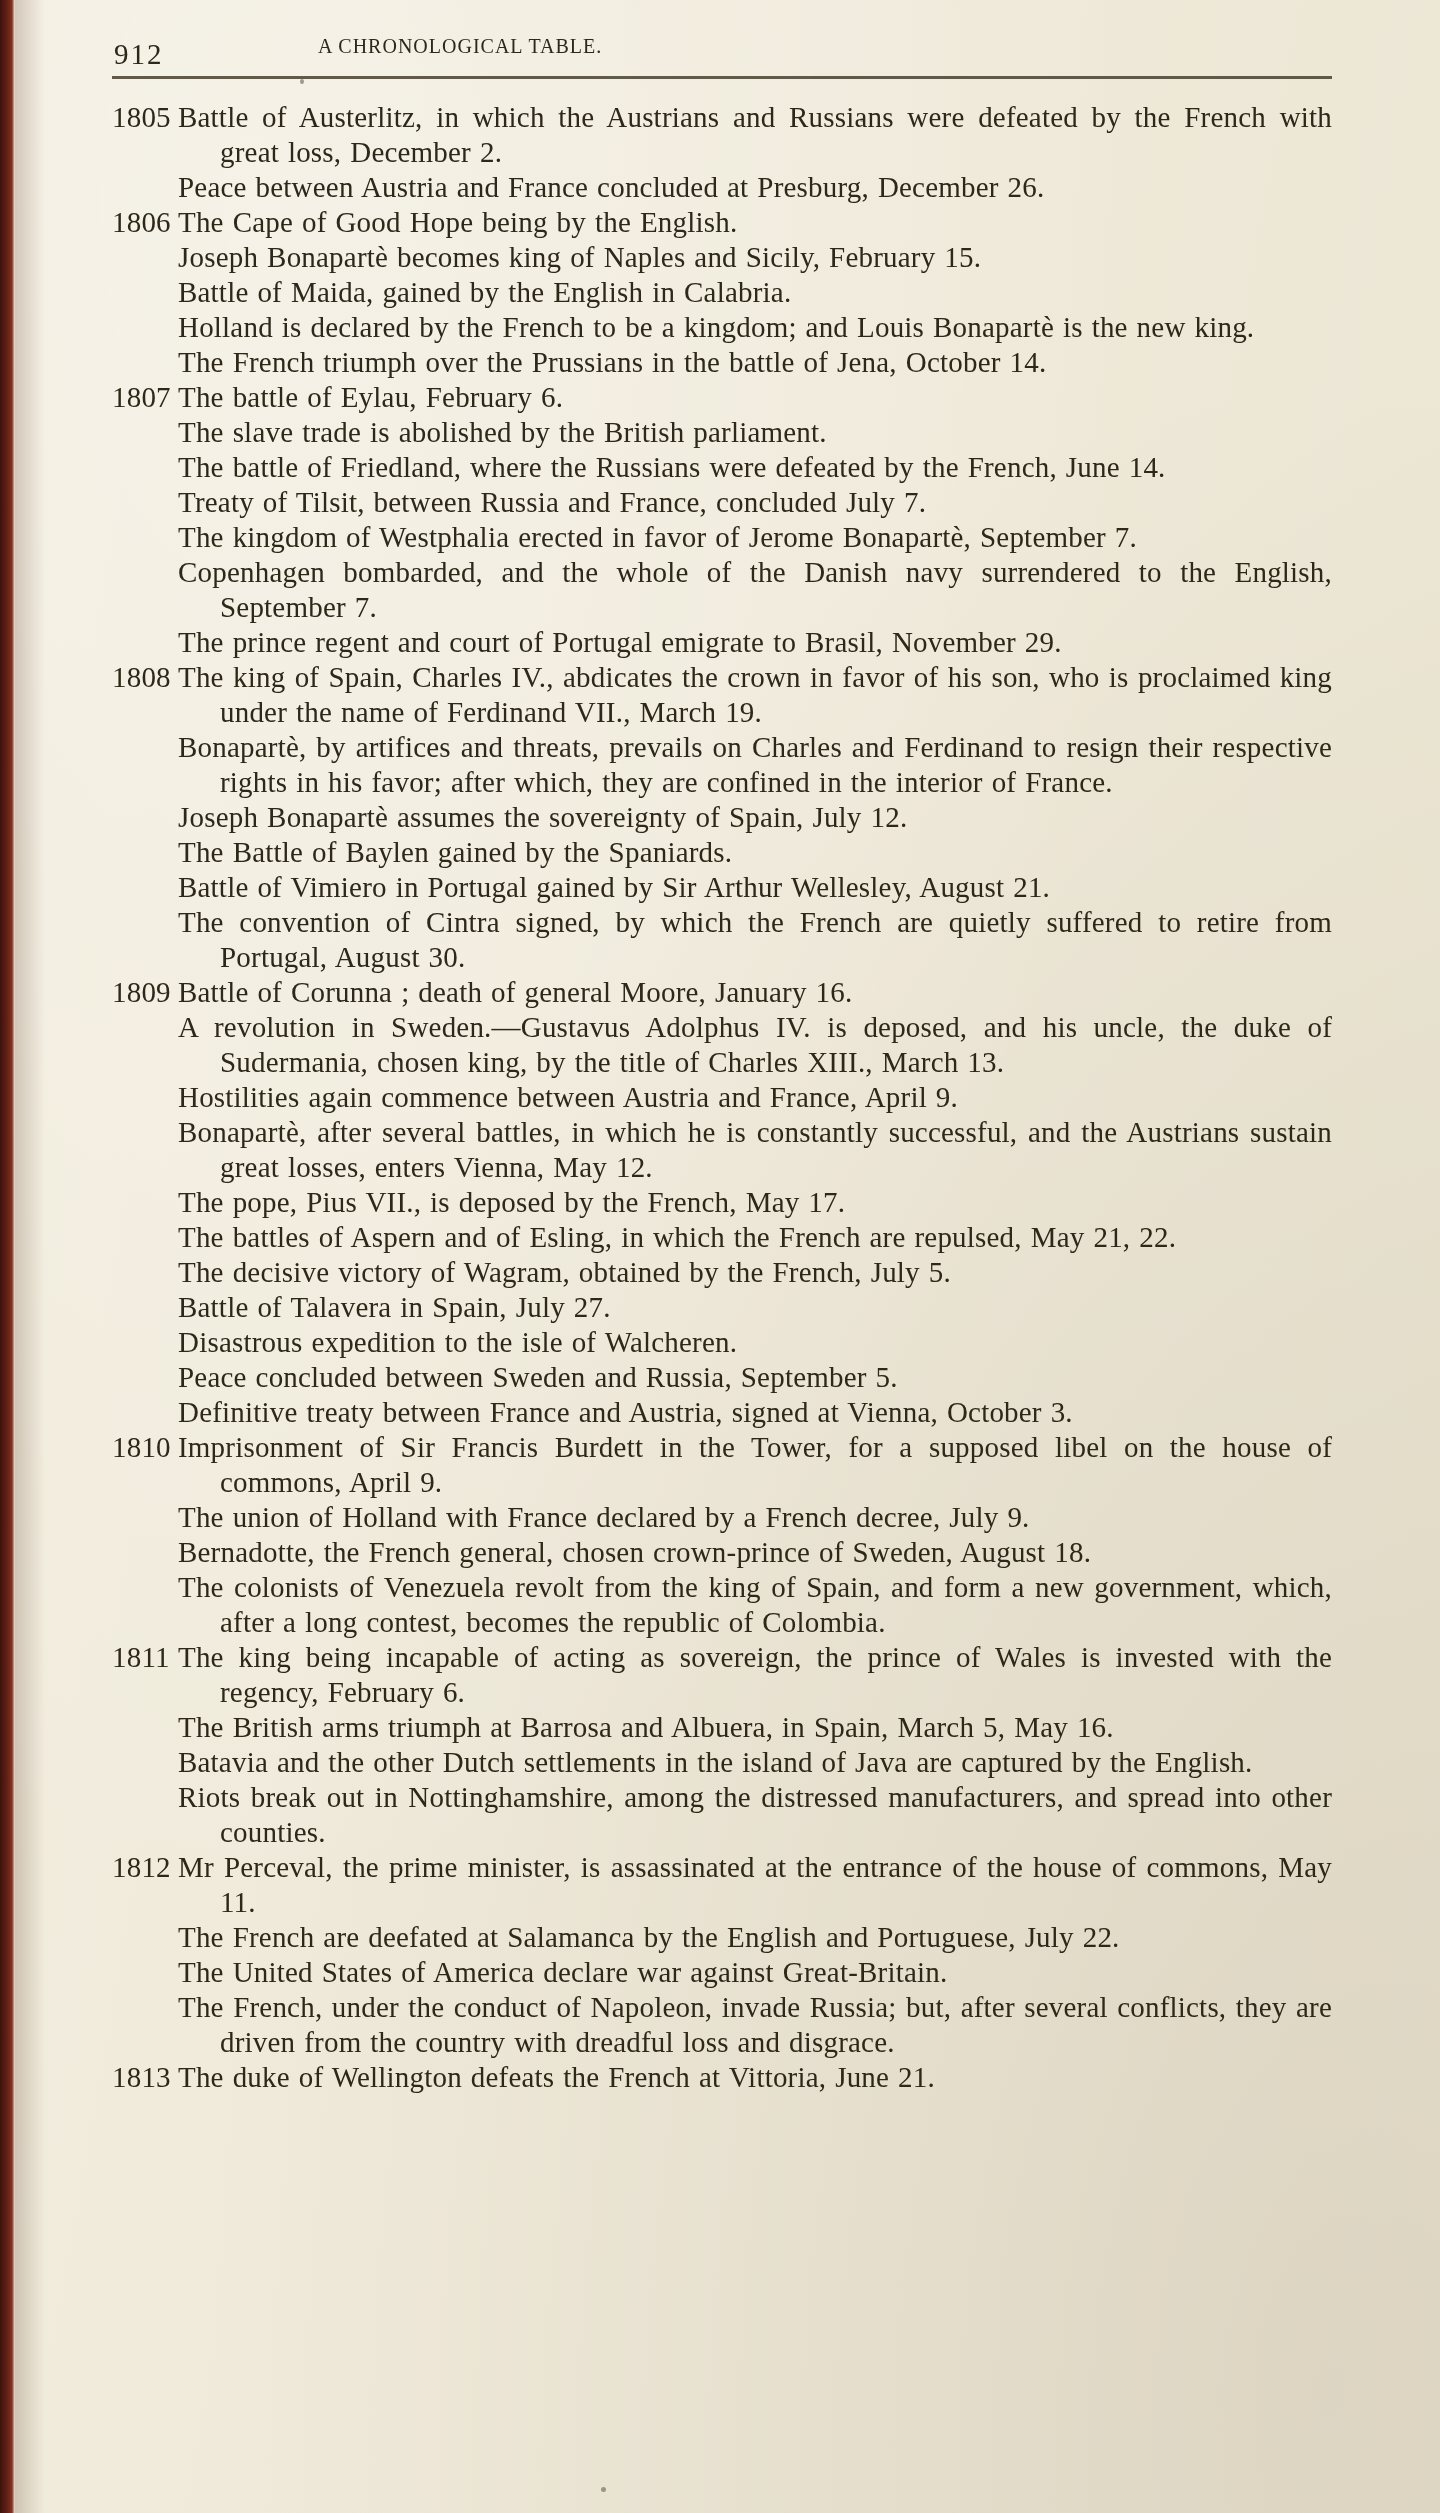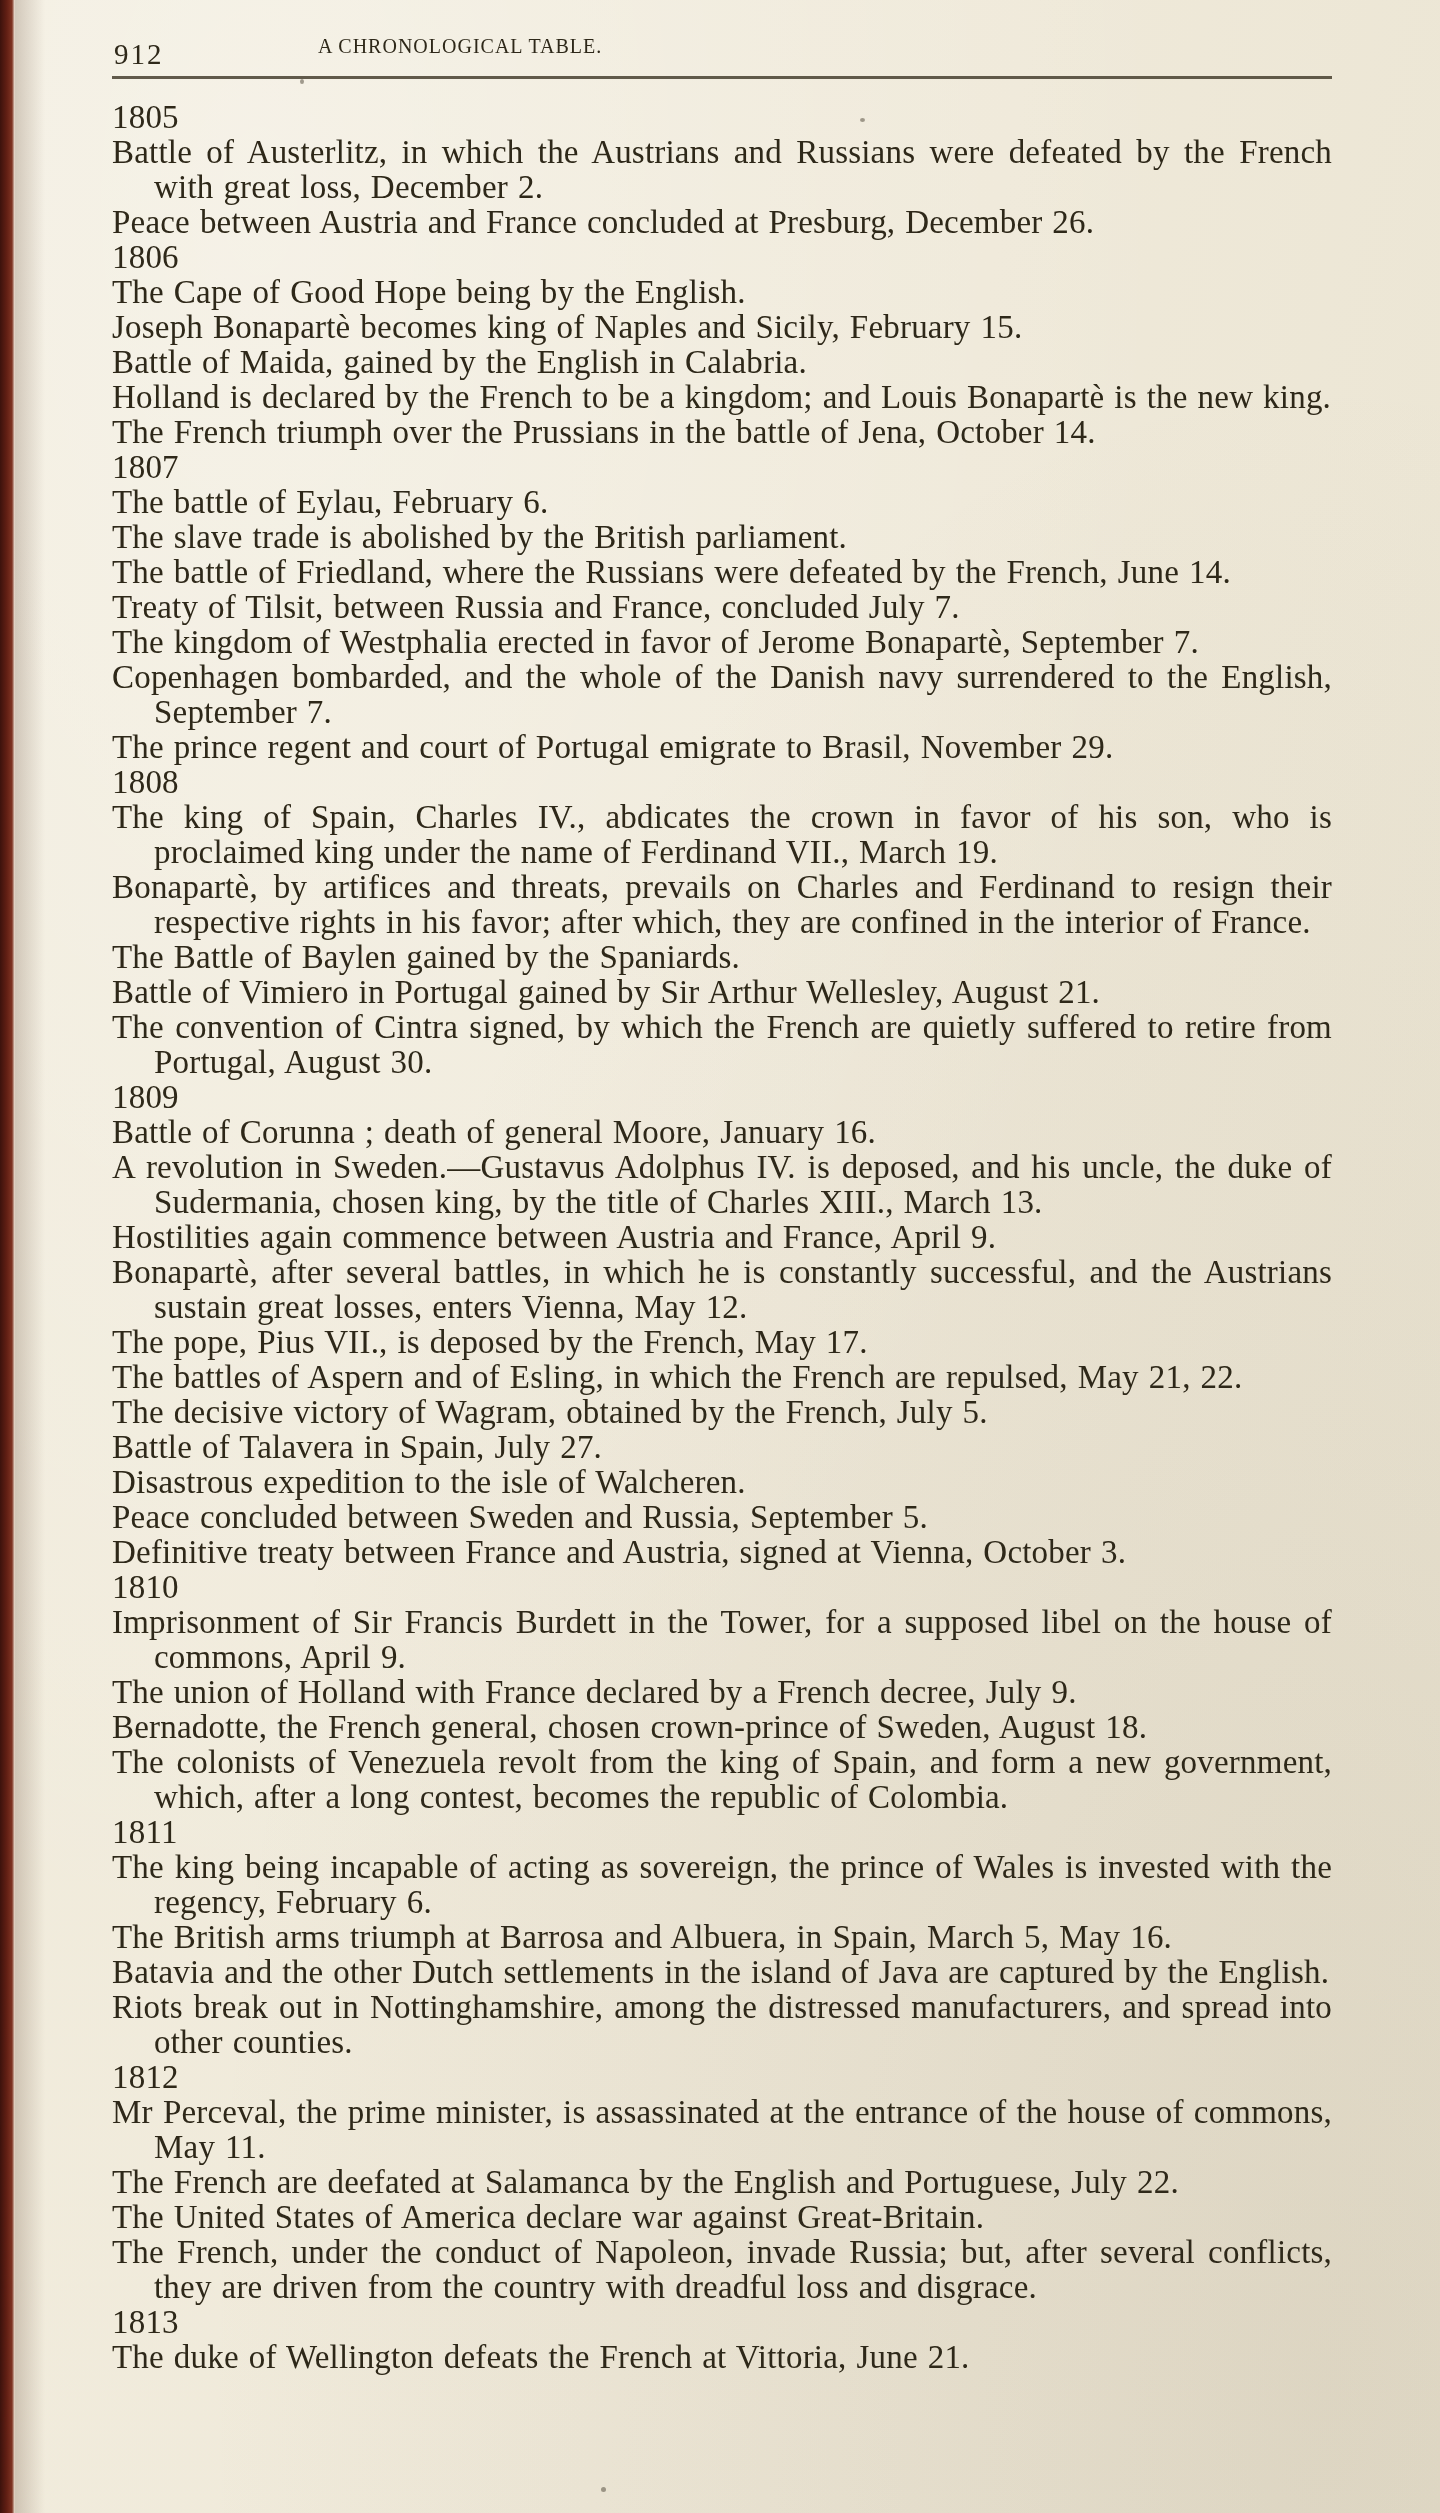--- a/index.html
+++ b/index.html
@@ -62,25 +62,24 @@
   .header-rule {
     height: 3px;
     background: #46402f;
     opacity: 0.85;
   }
   .chronology-list {
     margin-top: 21px;
   }
   .entry {
     display: flex;
-    font-size: 33px;
+    font-size: 29px;
     line-height: 35px;
     letter-spacing: 0.2px;
     word-spacing: 1.5px;
-    flex-direction: column;
   }
   .entry-year {
     width: 66px;
     flex: none;
   }
   .entry-text {
     flex: 1;
     padding-left: 42px;
     text-indent: -42px;
     text-align: justify;
@@ -173,20 +172,24 @@
         <div class="entry">
     <span class="entry-year">1808</span>
     <span class="entry-text">The king of Spain, Charles IV., abdicates the crown in favor of his son, who is proclaimed king under the name of Ferdinand VII., March 19.</span>
   </div>
         <div class="entry">
     <span class="entry-year"></span>
     <span class="entry-text">Bonapartè, by artifices and threats, prevails on Charles and Ferdinand to resign their respective rights in his favor; after which, they are confined in the interior of France.</span>
   </div>
         <div class="entry">
     <span class="entry-year"></span>
+    <span class="entry-text">Joseph Bonapartè assumes the sovereignty of Spain, July 12.</span>
+  </div>
+        <div class="entry">
+    <span class="entry-year"></span>
     <span class="entry-text">The Battle of Baylen gained by the Spaniards.</span>
   </div>
         <div class="entry">
     <span class="entry-year"></span>
     <span class="entry-text">Battle of Vimiero in Portugal gained by Sir Arthur Wellesley, August 21.</span>
   </div>
         <div class="entry">
     <span class="entry-year"></span>
     <span class="entry-text">The convention of Cintra signed, by which the French are quietly suffered to retire from Portugal, August 30.</span>
   </div>

